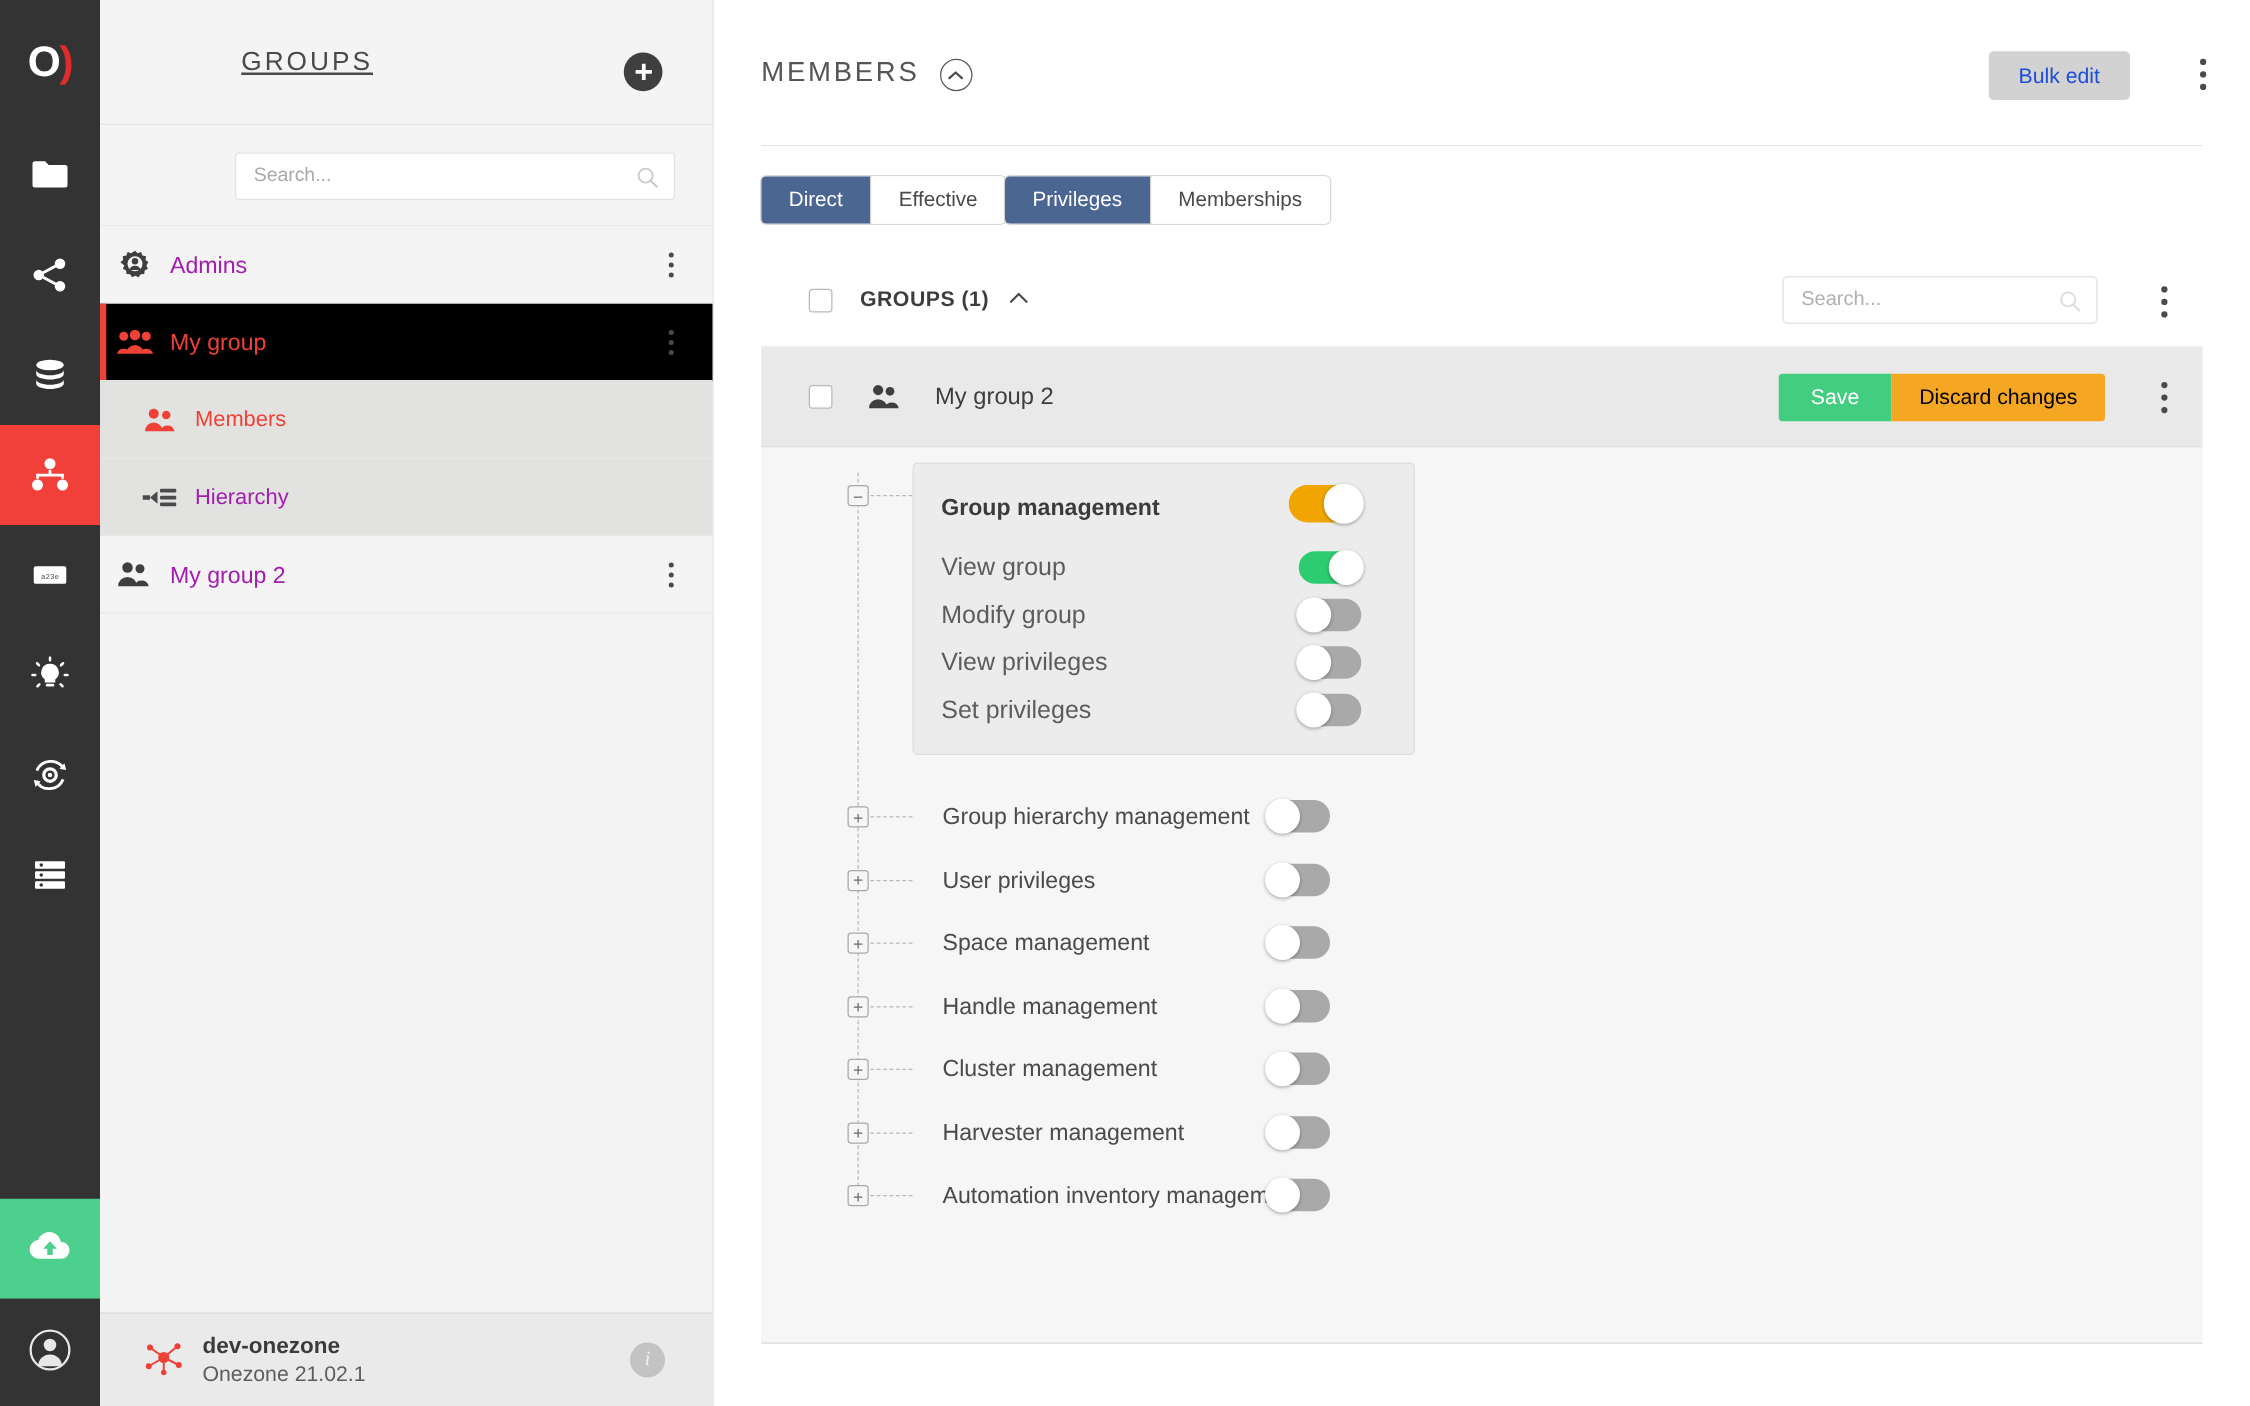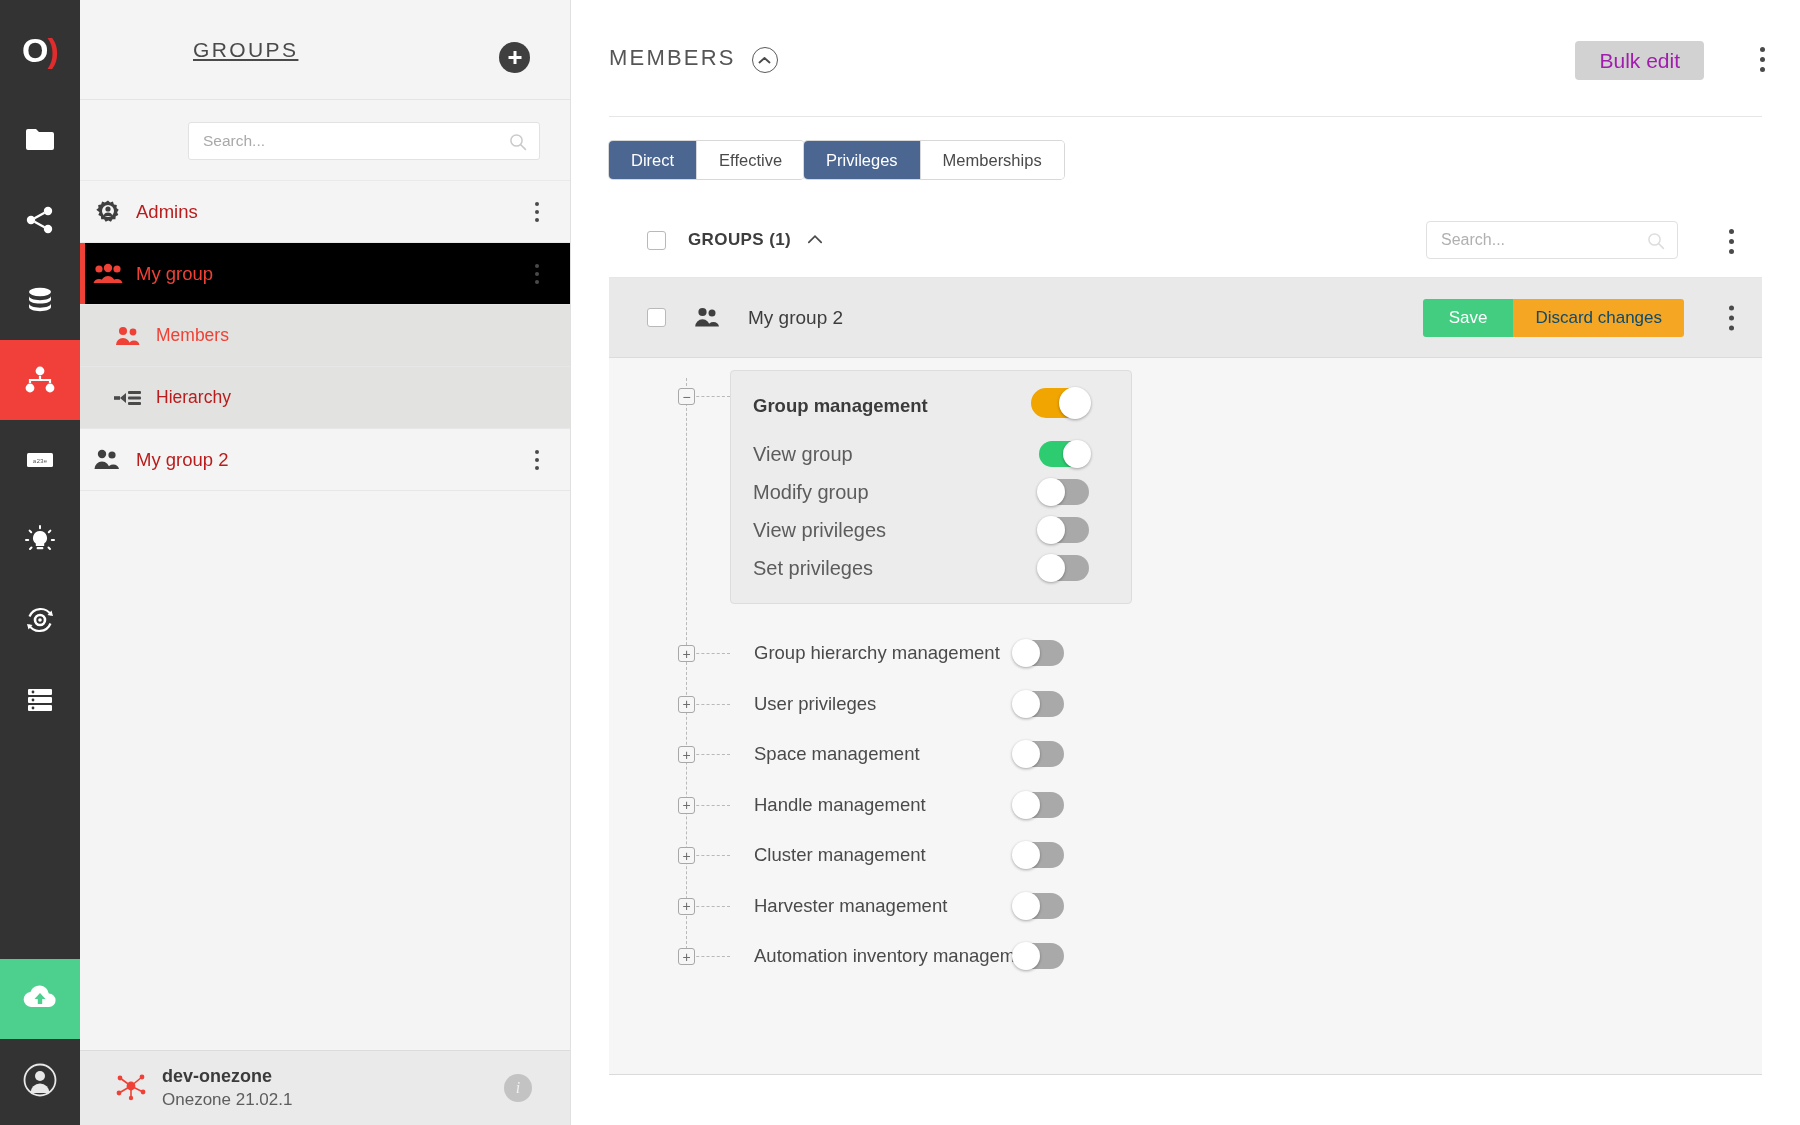--- a/index.html
+++ b/index.html
@@ -82,21 +82,21 @@
   .sb-list { }
   .sb-row {
     height: 62px; display: flex; align-items: center;
     border-bottom: 1px solid #e7e7e7;
     position: relative; cursor: pointer;
     background: #f4f4f4;
   }
   .sb-row.shaded { background: #000000; }
   .sb-row.sub { background: #e2e2e0; }
   .sb-row .sb-ic { width: 56px; display:flex; justify-content:center; align-items:center; }
-  .sb-row .sb-lbl { font-size: 18.5px; color: #b91c1c; }
+  .sb-row .sb-lbl { font-size: 18.5px; color: #a21caf; }
   .sb-row.red .sb-lbl { color: #ef4136; }
   .sb-row.indent { padding-left: 20px; }
   .sb-row.indent .sb-lbl { font-size: 17.5px; }
   .sb-row .kebab {
     position: absolute; right: 27px; top: 50%; transform: translateY(-50%);
     display:flex; flex-direction:column; gap:4px; cursor:pointer; padding:4px;
   }
   .kebab i { display:block; width:4px; height:4px; border-radius:50%; background:#4a4a4a; }
   .redbar { position:absolute; left:0; top:0; width:5px; height:100%; background:#ef4136; }
 
@@ -126,22 +126,22 @@
     font-size: 22px; letter-spacing: 2.2px; color: #555555;
   }
   .collapse-circle {
     margin-left: 16px; width: 26px; height: 26px; border-radius: 50%;
     border: 1.6px solid #5a5a5a; display: inline-flex;
     align-items: center; justify-content: center; cursor: pointer;
     position: relative; top: 2px;
   }
   .bulk-btn {
     position: absolute; right: 96px; top: 41px;
-    background: #d2d2d2; color: #a21caf; border: 0; border-radius: 4px;
-    padding: 0 24px; height: 39px; font-size: 21px; cursor: pointer;
+    background: #d2d2d2; color: #1d4ed8; border: 0; border-radius: 4px;
+    padding: 0 24px; height: 39px; font-size: 17px; cursor: pointer;
     font-family: "Liberation Sans", sans-serif;
   }
   .m-kebab { position:absolute; right: 35px; top: 47px; display:flex; flex-direction:column; gap:5px; cursor:pointer; }
   .m-kebab i { width:5px; height:5px; border-radius:50%; background:#4a4a4a; display:block; }
 
   .divider { height:1px; background:#e6e6e6; margin: 0 38px; }
 
   .tabbar { height: 86px; display: flex; align-items: center; padding-left: 38px; }
   .tabgroup { display: flex; border-radius: 4px; overflow: hidden; box-shadow: 0 0 0 1px #d8d8d8; }
   .tab {
@@ -182,21 +182,21 @@
   }
   .grp-icon { margin-left: 28px; display:flex; align-items:center; }
   .grp-name { margin-left: 26px; font-size: 19px; color:#3d3d3d; }
   .grp-actions { position:absolute; right: 78px; top: 50%; transform:translateY(-50%); display:flex; gap:0; }
   .btn-save {
     background:#43cd80; color:#fff; border:0; height:38px; padding:0 26px;
     font-size:17px; cursor:pointer; border-radius:3px 0 0 3px;
     font-family:"Liberation Sans", sans-serif;
   }
   .btn-discard {
-    background:#f5a623; color:#0c4a6e; border:0; height:38px; padding:0 22px;
+    background:#f5a623; color:#000000; border:0; height:38px; padding:0 22px;
     font-size:17px; cursor:pointer; border-radius:0 3px 3px 0;
     font-family:"Liberation Sans", sans-serif;
   }
   .grp-kebab { position:absolute; right:28px; top:50%; transform:translateY(-50%); display:flex; flex-direction:column; gap:5px; cursor:pointer;}
   .grp-kebab i { width:5px;height:5px;border-radius:50%;background:#4a4a4a;display:block;}
 
   
   .privpanel {
     margin: 0 38px; background:#f6f6f6; border-bottom:1px solid #dadada;
     position:relative; height: 717px; padding-top: 12px;

